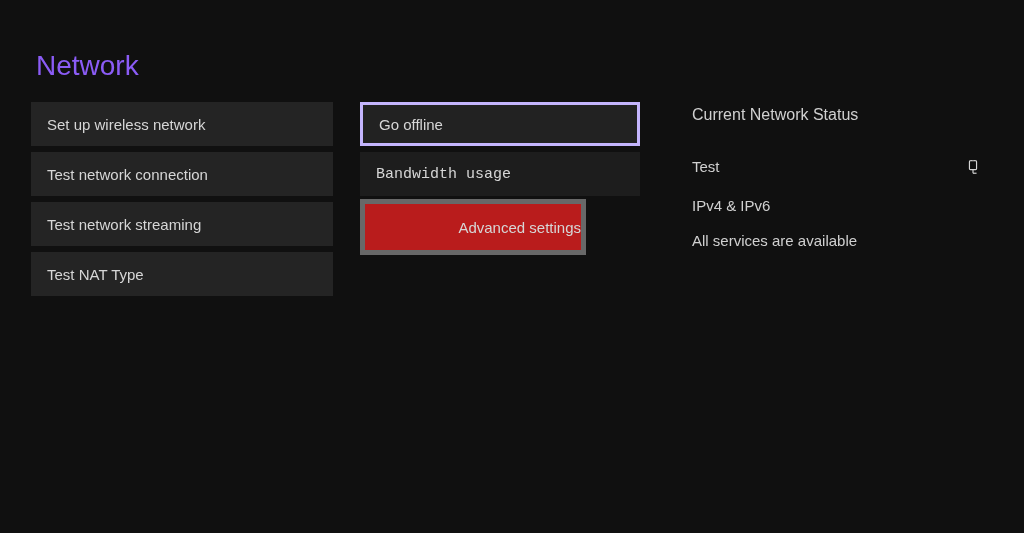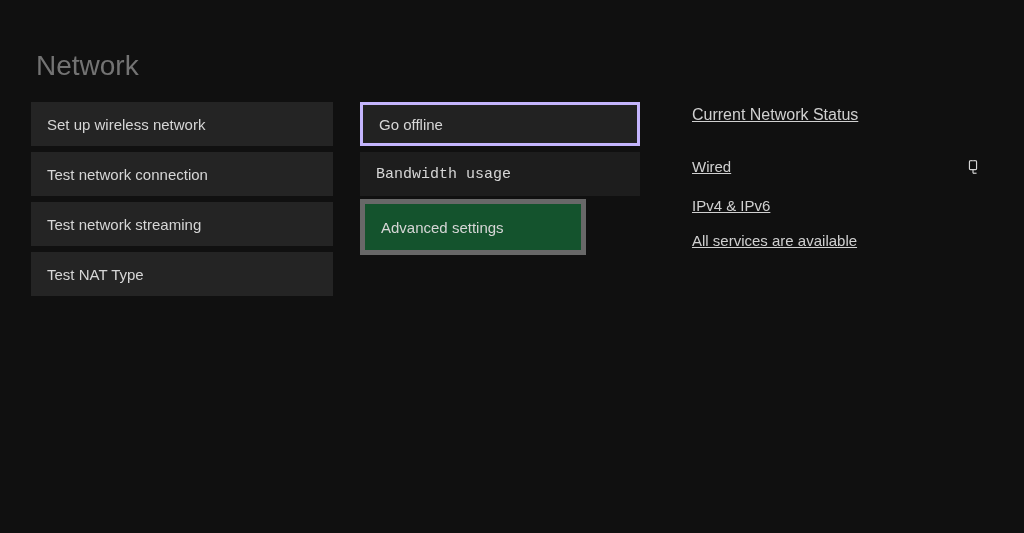--- a/index.html
+++ b/index.html
@@ -11,21 +11,21 @@
       color: #dcdcdc;
       overflow: hidden;
       position: relative;
     }
     .page-title {
       position: absolute;
       left: 36px;
       top: 50px;
       font-size: 28px;
       font-weight: 400;
-      color: #737373;
+      color: #8b5cf6;
     }
     .col1 {
       position: absolute;
       left: 31px;
       top: 102px;
       width: 302px;
     }
     .col2 {
       position: absolute;
       left: 360px;
@@ -43,37 +43,37 @@
       color: #d6d6d6;
       cursor: pointer;
       position: relative;
     }
     .tile.red-highlight {
       border: 3px solid #c4b5fd;
       background: #222222;
     }
     .tile.grey-highlight {
       border: 5px solid #686868;
-      background: #14532d;
+      background: #b91c1c;
       width: 226px;
       height: 56px;
       margin-top: -3px;
+      justify-content: flex-end;
     }
     .col2 .tile.plain2 {
       background: #1d1d1d;
       font-family: Liberation Mono, monospace;
     }
     .status {
       position: absolute;
       left: 692px;
       top: 106px;
       width: 300px;
       font-size: 15px;
       color: #d0d0d0;
-      text-decoration: underline;
     }
     .status .heading {
       font-size: 16px;
       margin-bottom: 34px;
     }
     .status .row {
       display: flex;
       align-items: center;
       justify-content: space-between;
       margin-bottom: 22px;
@@ -117,21 +117,21 @@
       <span>Bandwidth usage</span>
     </div>
   <div class="tile grey-highlight">
       <span>Advanced settings</span>
     </div>
 </div>
 
 <div class="status">
   <div class="heading">Current Network Status</div>
   <div class="row">
-    <span>Wired</span>
+    <span>Test</span>
     <span class="conn-icon">
       <svg viewBox="0 0 14 18" width="14" height="16" fill="none" stroke="currentColor" stroke-width="1.3">
         <rect x="3" y="2" width="8" height="10" rx="1"></rect>
         <path d="M5 2v-1M9 2v-1"></path>
         <path d="M7 12v4"></path>
         <path d="M7 16h4"></path>
       </svg>
     </span>
   </div>
   <div class="line">IPv4 &amp; IPv6</div>

